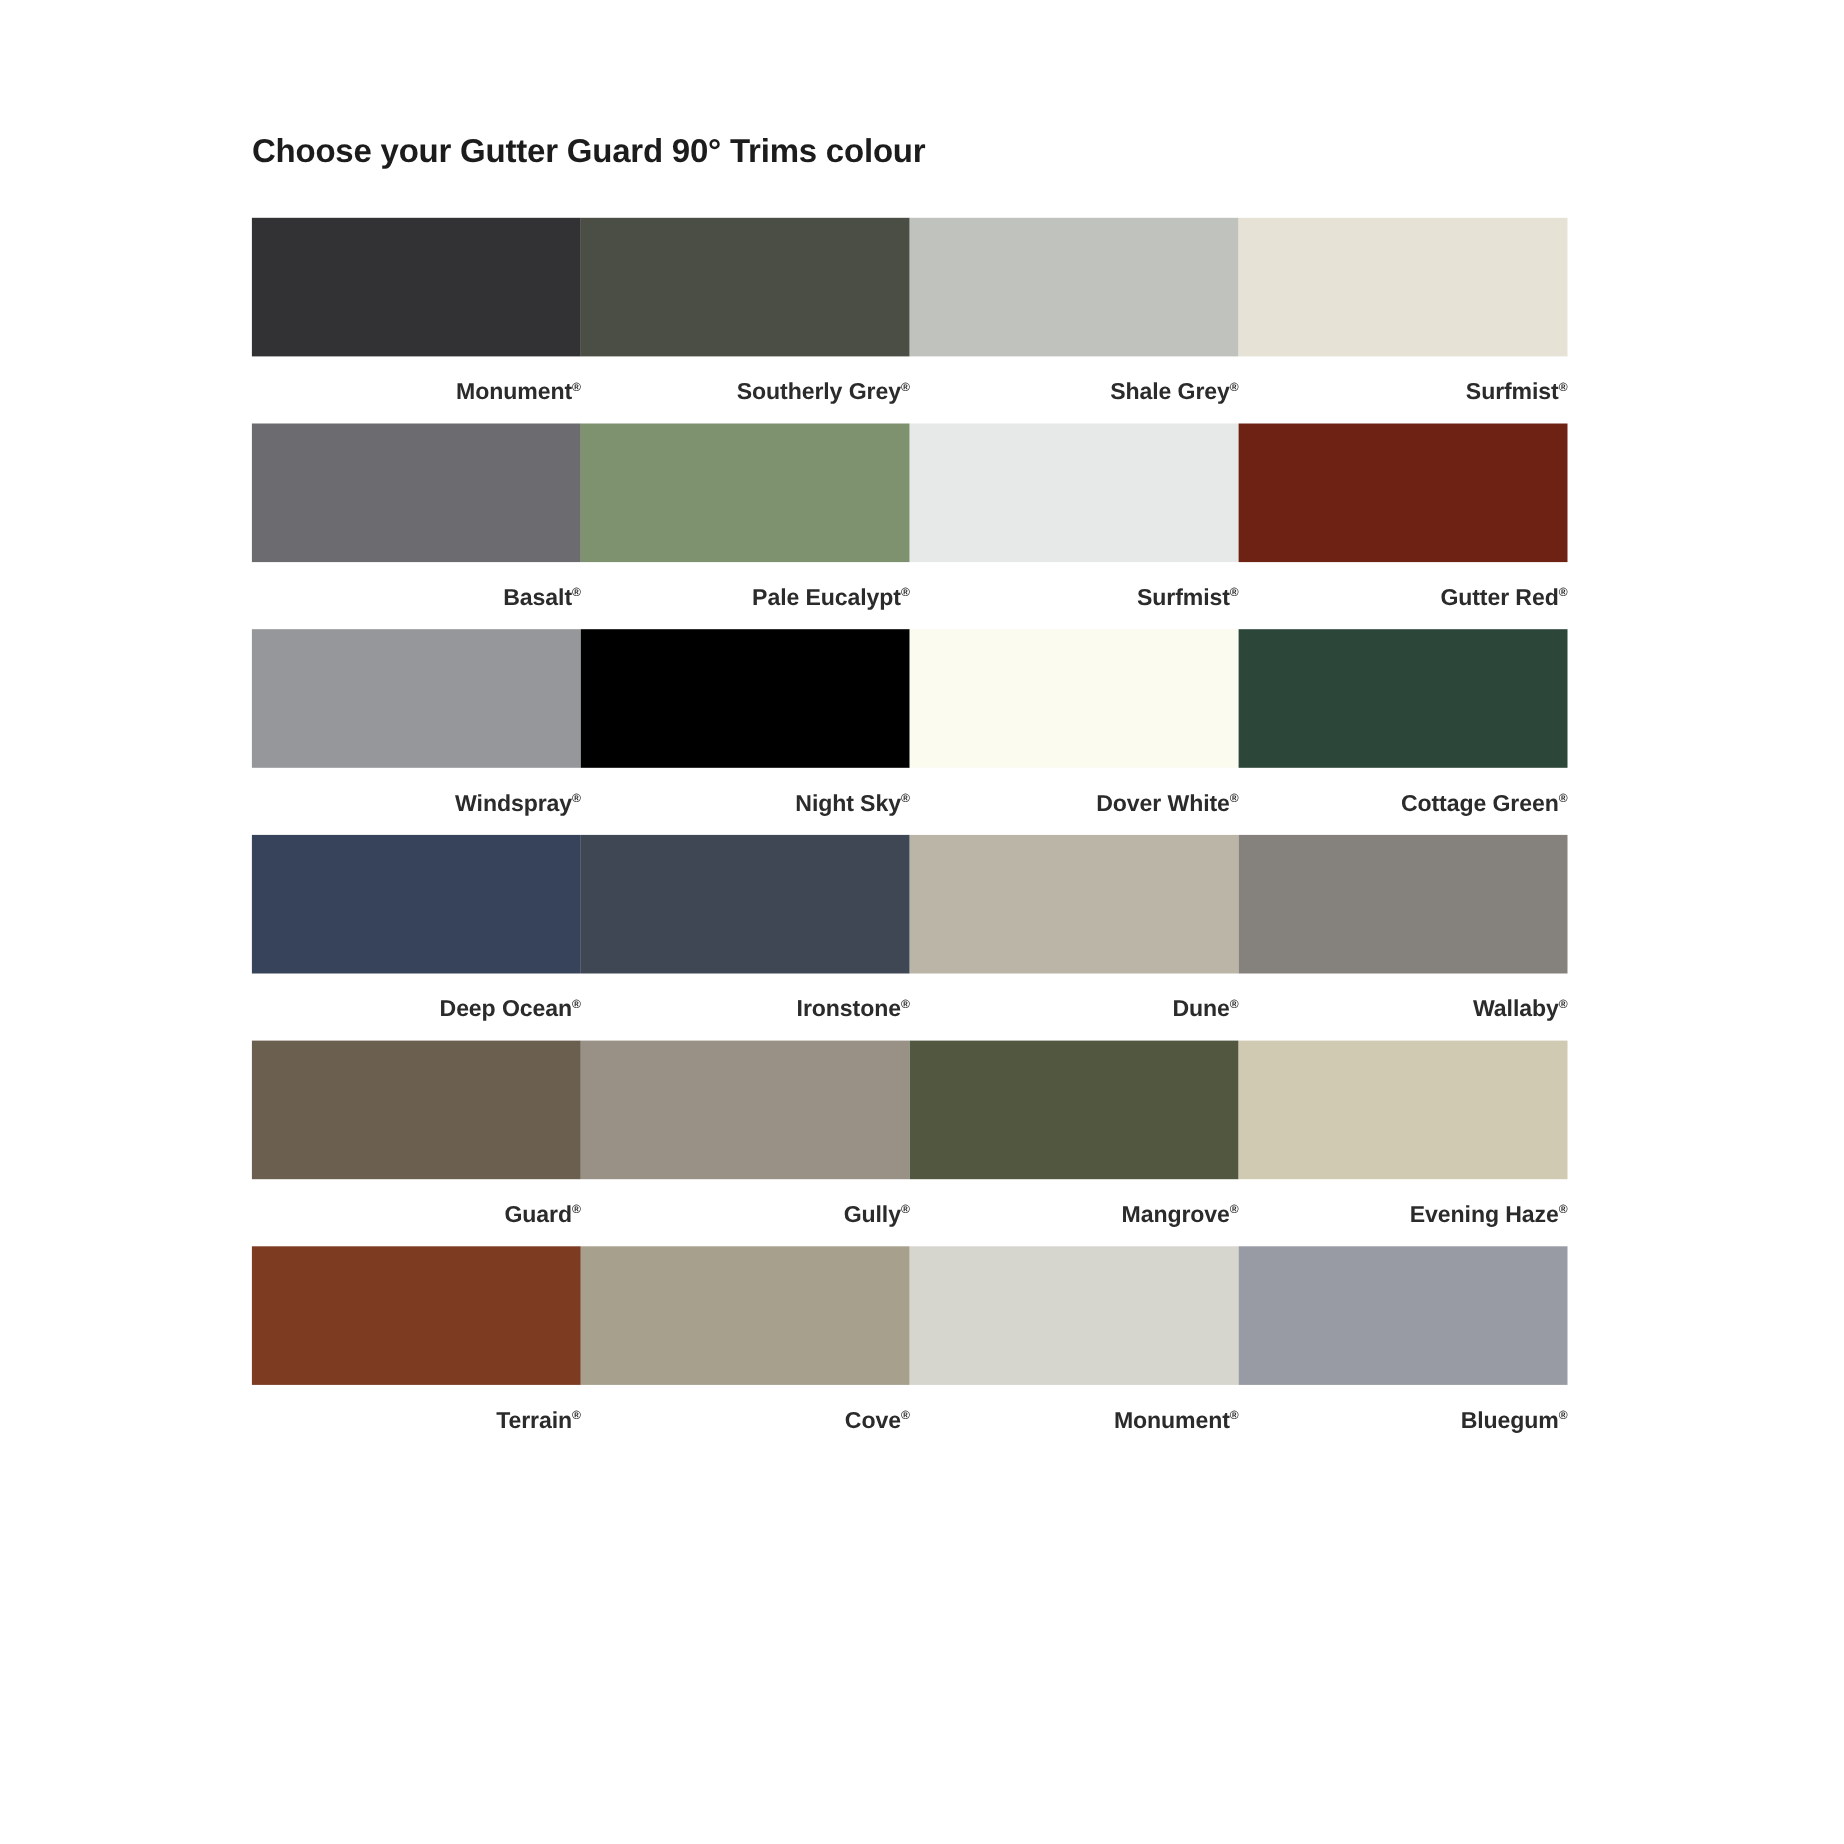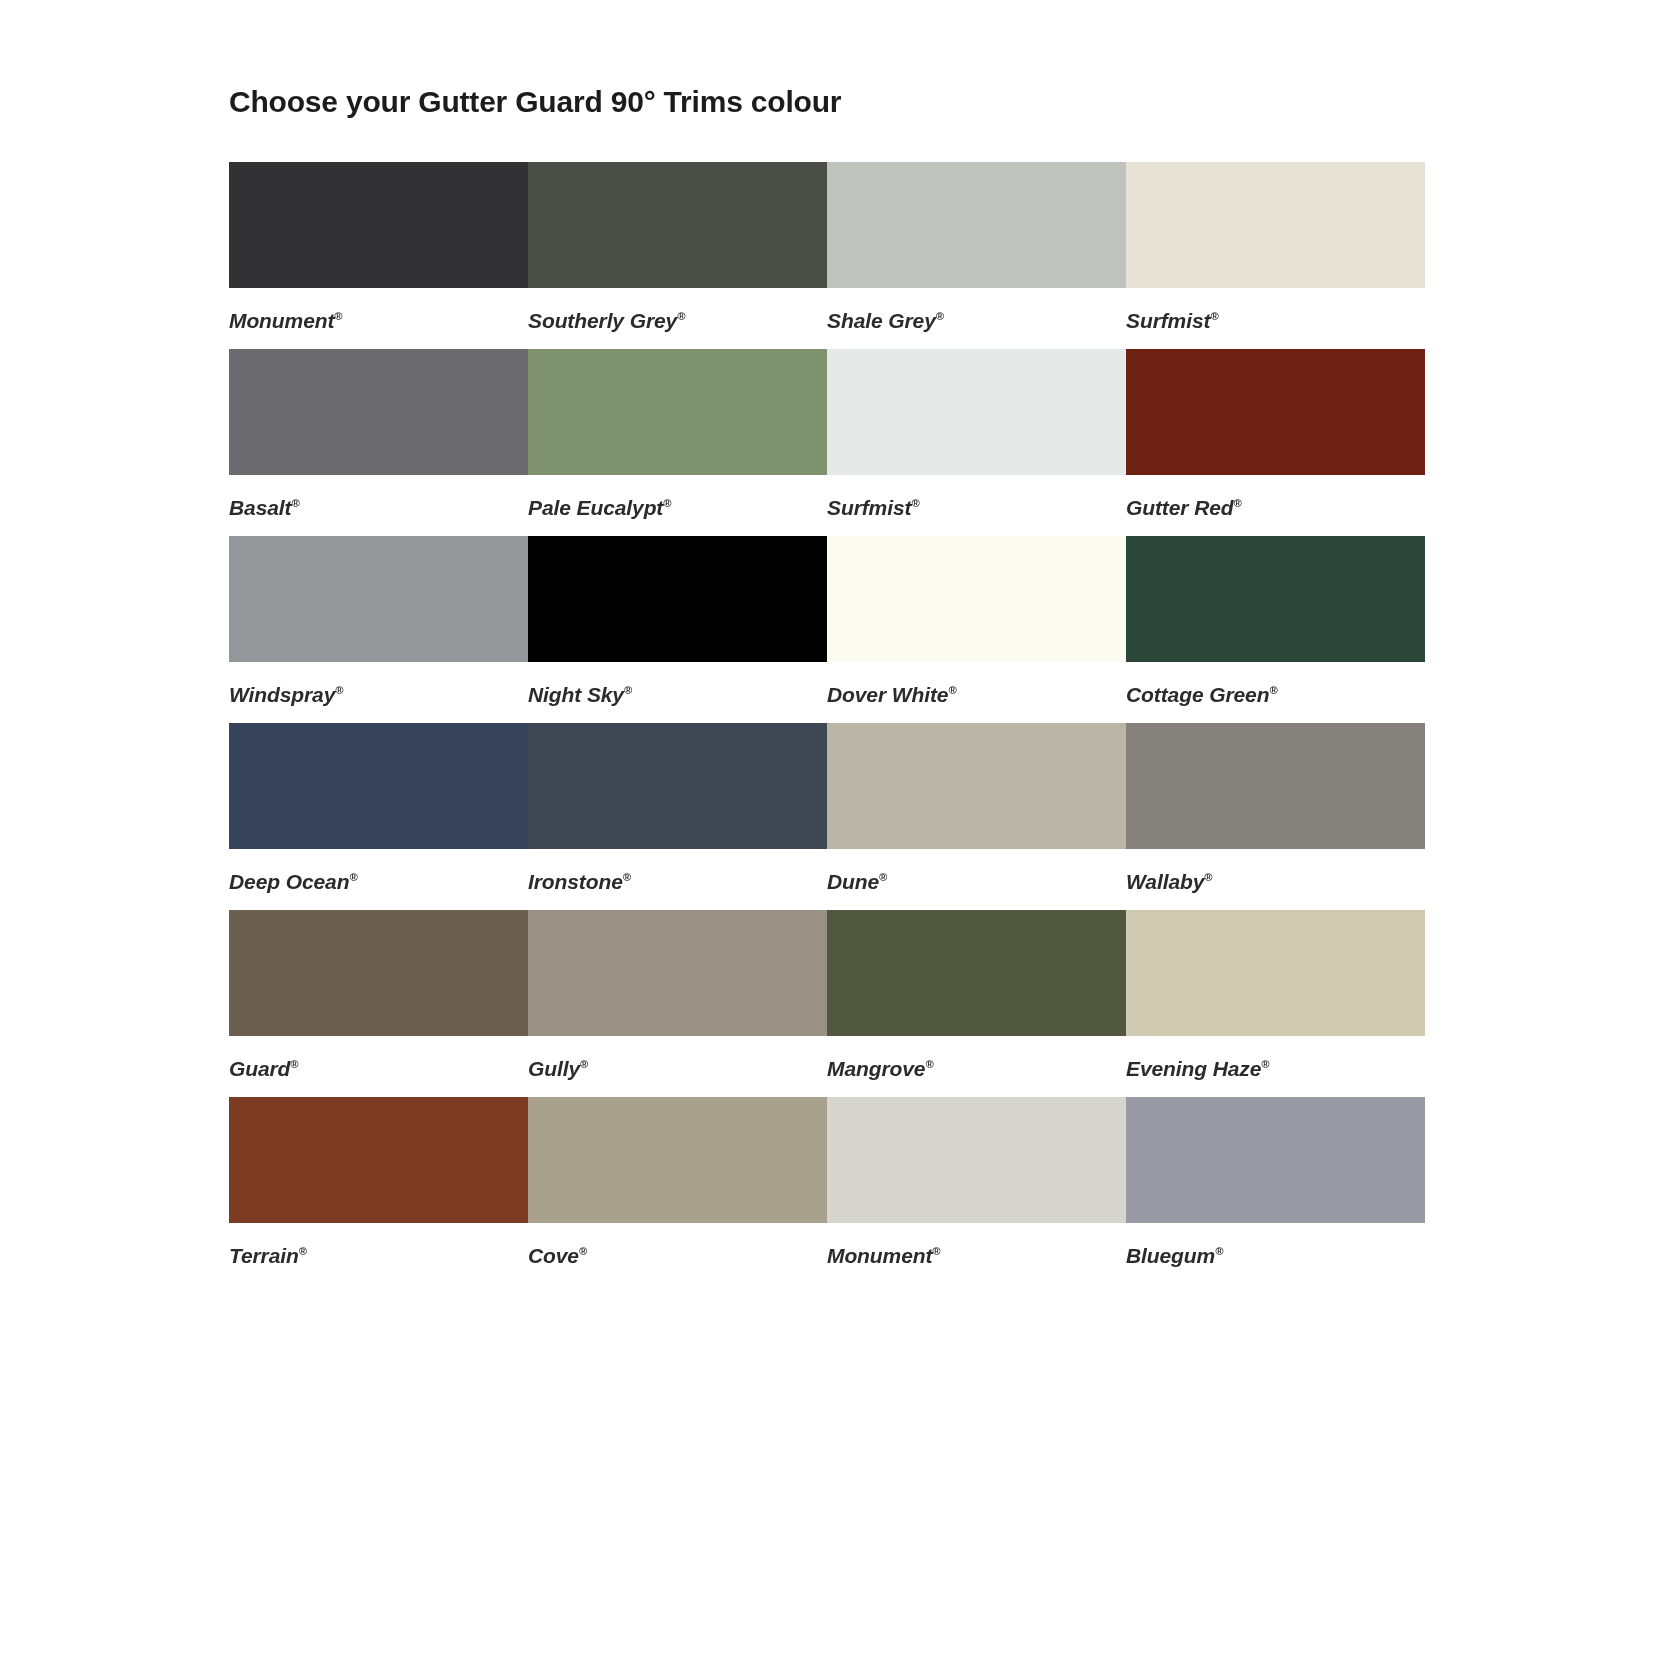--- a/index.html
+++ b/index.html
@@ -8,21 +8,21 @@
   }
   body {
     width: 1676px;
     height: 1676px;
     background: #ffffff;
     font-family: "Liberation Sans", sans-serif;
     overflow: hidden;
   }
 
   #colour-picker {
-    padding: 84px 0 0 229px;
+    padding: 120px 0 0 229px;
     box-sizing: border-box;
   }
 
   #picker-title {
     font-size: 30px;
     font-weight: bold;
     color: #1c1c1c;
     letter-spacing: -0.2px;
     margin: 0 0 42px 0;
     line-height: 1.2;
@@ -32,22 +32,21 @@
     display: grid;
     grid-template-columns: repeat(4, 299px);
     grid-auto-rows: 187px;
     width: 1196px;
   }
 
   .swatch-cell {
     width: 299px;
     display: flex;
     flex-direction: column;
-    align-items: flex-start;
-    font-style: italic;
+    align-items: flex-end;
   }
 
   .swatch-chip {
     width: 299px;
     height: 126px;
     box-sizing: border-box;
     display: block;
   }
 
   .swatch-label {

